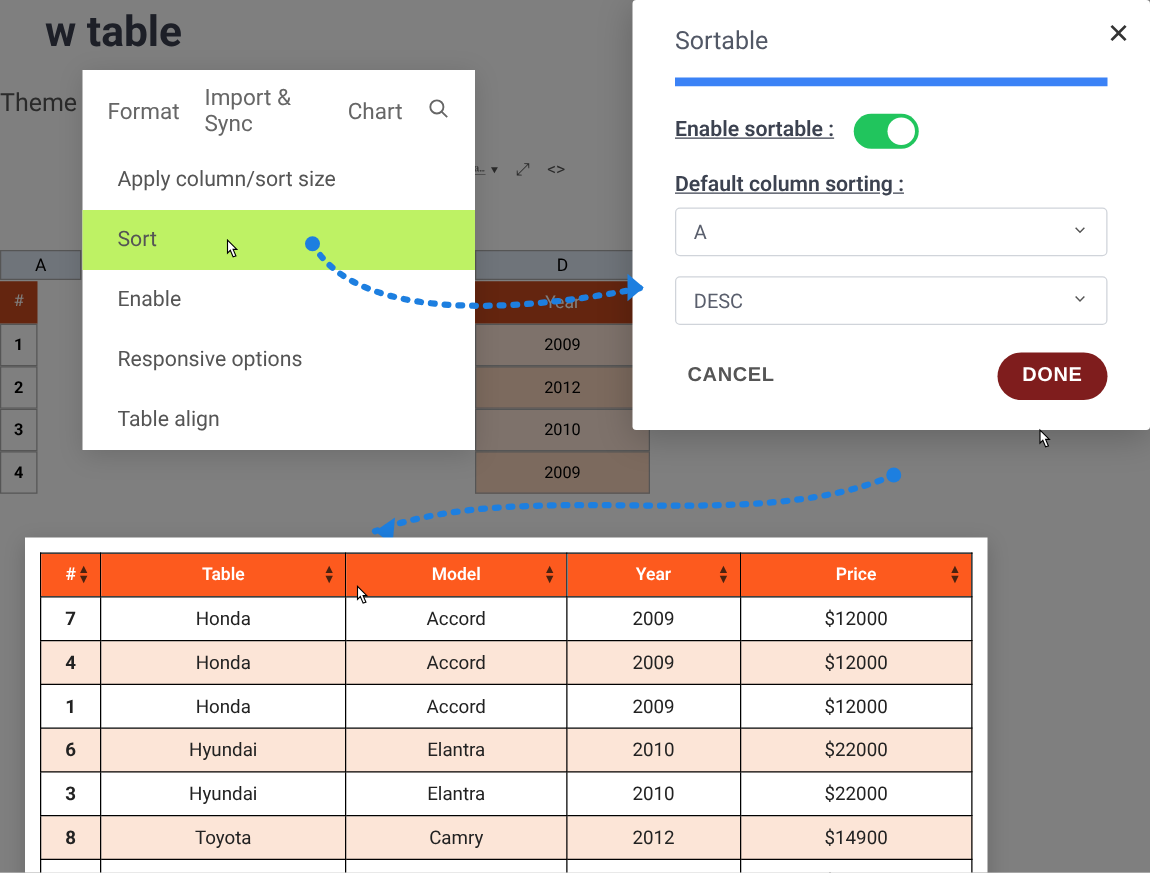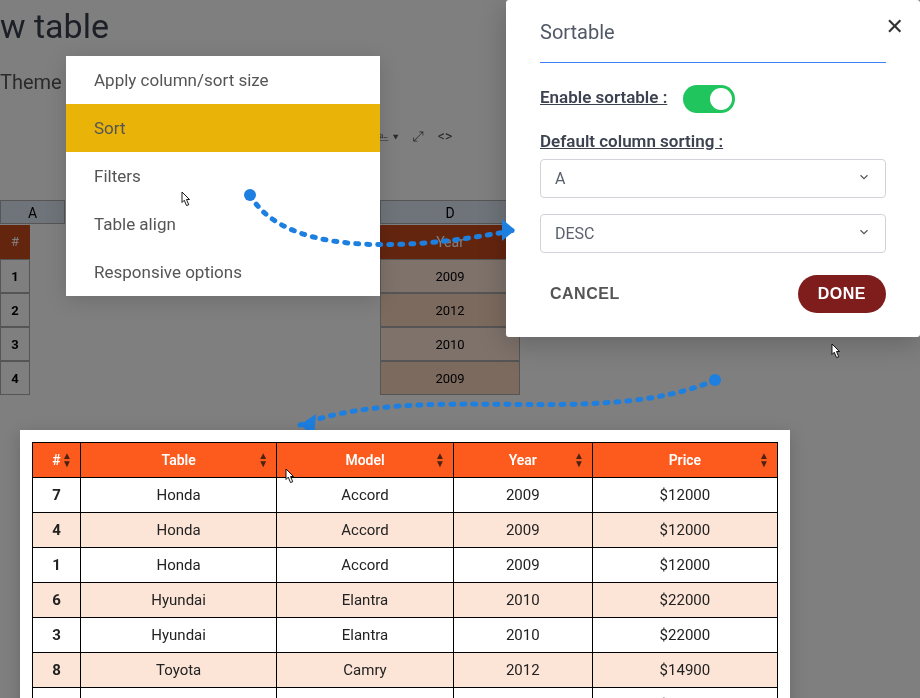--- a/index.html
+++ b/index.html
@@ -19,21 +19,22 @@
       pointer-events: none;
     }
 
     
     .bg-layer { position: absolute; inset: 0; }
     .page-title {
       position: absolute;
       top: 6px; left: 0;
       font-size: 34px;
       color: #3a3f4f;
-      font-weight: 400;
+      font-weight: 700;
+      padding-left: 36px;
     }
     .top-tabs {
       position: absolute;
       top: 70px; left: 0;
       font-size: 20px;
       color: #555;
     }
     .toolbar-row {
       position: absolute;
       top: 128px; left: 378px;
@@ -114,21 +115,21 @@
       color: #666;
       align-items: center;
     }
     .menu-tabs .search { margin-left: auto; }
     .menu-items > div {
       padding: 14px 28px;
       font-size: 17px;
       color: #555;
       cursor: pointer;
     }
-    .menu-items > .hover { background: #eab308; }
+    .menu-items > .hover { background: #bef264; }
 
     
     .modal {
       position: absolute;
       top: 0; left: 506px;
       width: 414px;
       background: #fff;
       z-index: 20;
       box-shadow: 0 6px 28px rgba(0,0,0,0.22);
       border-radius: 3px;
@@ -139,21 +140,21 @@
       top: 14px; right: 16px;
       font-size: 22px;
       color: #333;
       cursor: pointer;
       background: none; border: none;
     }
     .modal-title {
       font-size: 20px;
       color: #525866;
       padding-bottom: 18px;
-      border-bottom: 1px solid #3b82f6;
+      border-bottom: 7px solid #3b82f6;
       margin-bottom: 22px;
     }
     .modal-row { margin-bottom: 16px; }
     .modal-label {
       font-size: 17px;
       color: #3c4250;
       font-weight: 600;
       display: inline-block;
       margin-bottom: 8px;
       text-decoration: underline;
@@ -298,26 +299,37 @@
   <div class="bg-year" style="top:293px;background:#f9d4bd">2012</div>
   <div class="bg-rownum" style="top:327px">3</div>
   <div class="bg-year" style="top:327px;background:#fce5d7">2010</div>
   <div class="bg-rownum" style="top:361px">4</div>
   <div class="bg-year" style="top:361px;background:#f9d4bd">2009</div>
 </div>
 
 <div class="dim-overlay"></div>
 
 <div class="menu-panel">
+  <div class="menu-tabs">
+    <span>Format</span>
+    <span>Import &amp; Sync</span>
+    <span>Chart</span>
+    <span class="search">
+      <svg width="18" height="18" viewBox="0 0 24 24" fill="none" stroke="#666" stroke-width="2">
+          <circle cx="10" cy="10" r="7"></circle>
+          <line x1="15" y1="15" x2="21" y2="21"></line>
+        </svg>
+    </span>
+  </div>
   <div class="menu-items">
     <div>Apply column/sort size</div>
     <div class="hover">Sort</div>
-    <div>Filters</div>
+    <div>Enable</div>
+    <div>Responsive options</div>
     <div>Table align</div>
-    <div>Responsive options</div>
   </div>
 </div>
 
 <div class="modal">
   <button class="modal-close">✕</button>
   <div class="modal-title">Sortable</div>
 
   <div class="modal-row">
     <span class="modal-label">Enable sortable :</span>
     <span class="toggle"></span>

